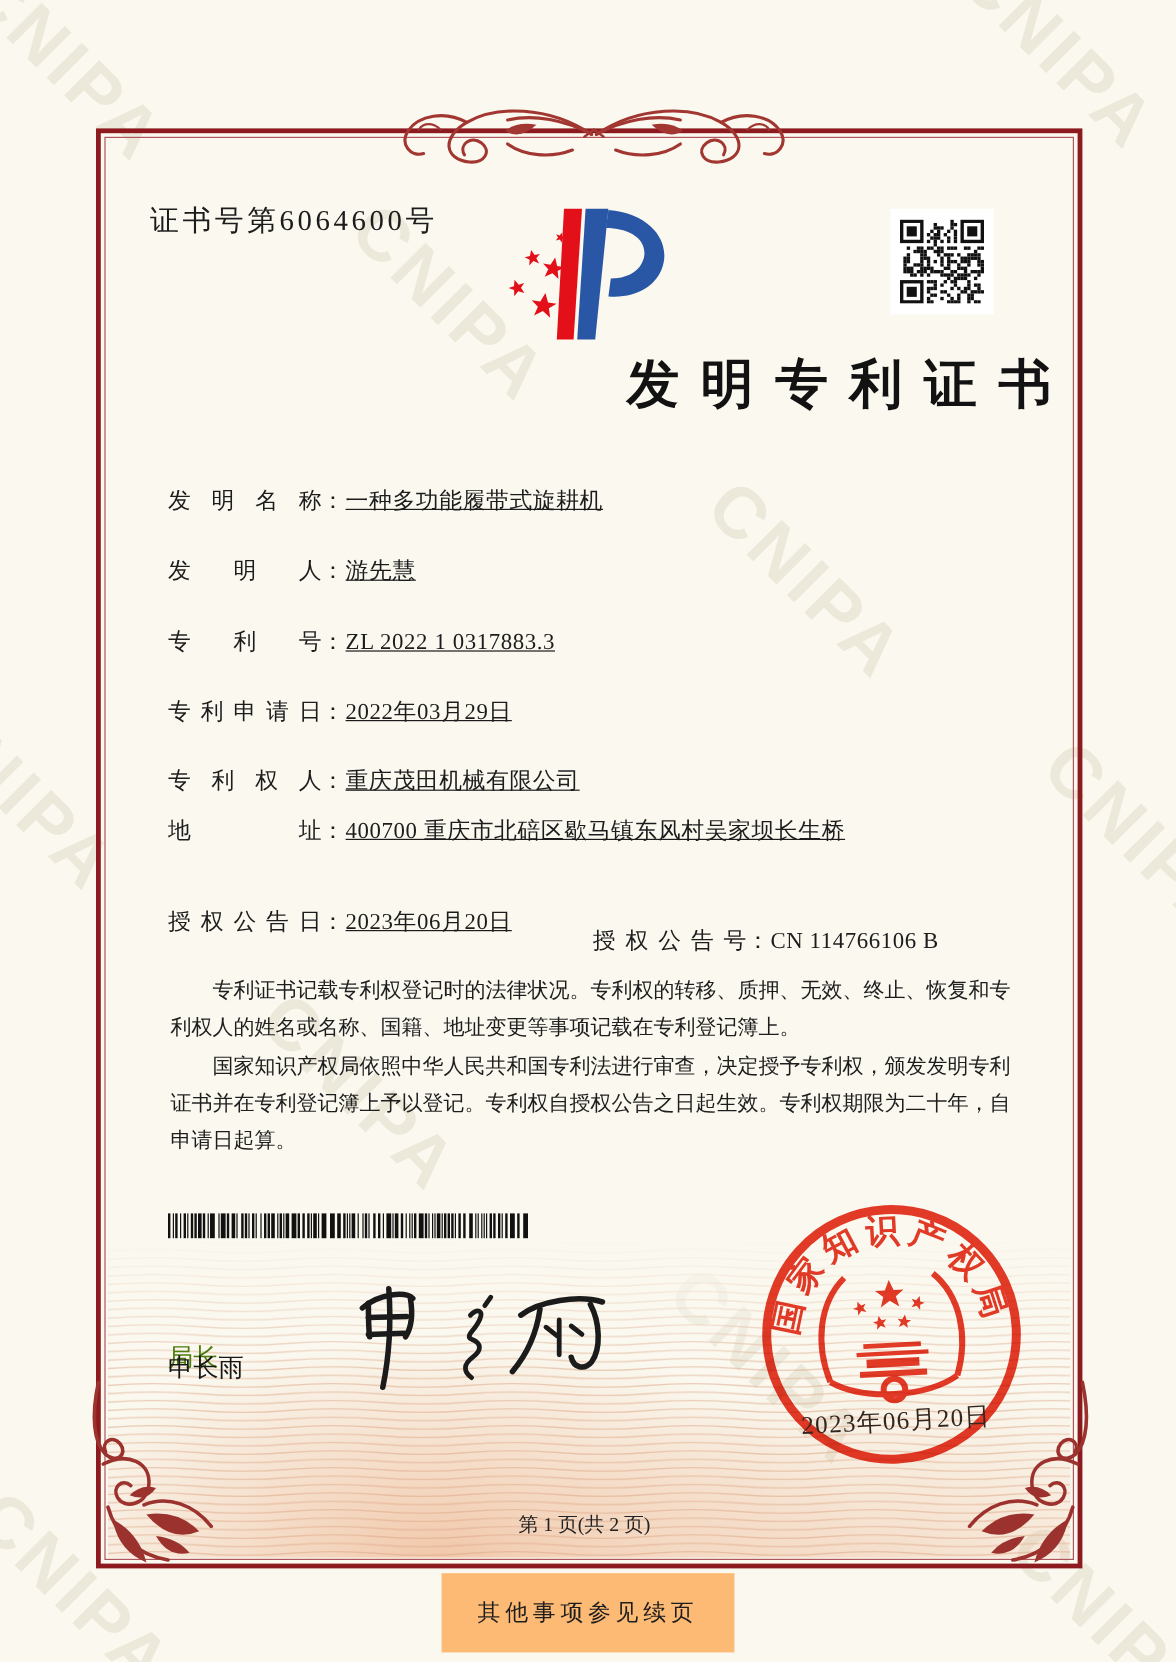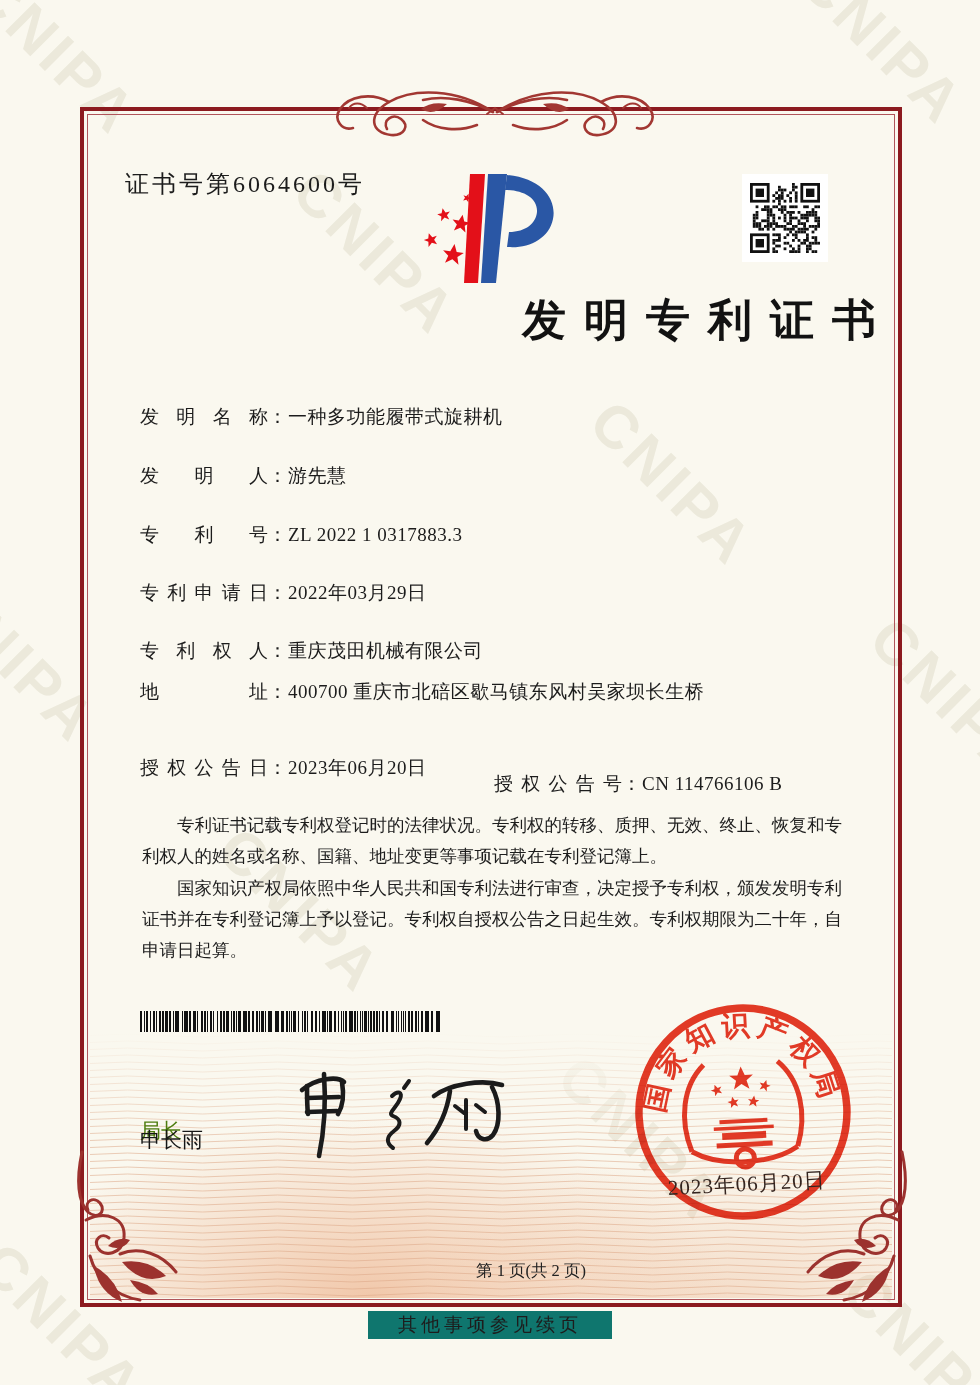--- a/index.html
+++ b/index.html
@@ -30,21 +30,21 @@
 
   .certno{position:absolute;left:125px;top:168px;font-size:24px;letter-spacing:3px;}
   .title{position:absolute;left:80px;width:814px;top:291px;text-align:right;
          font-size:44px;font-weight:700;letter-spacing:18px;text-indent:18px;color:#121212;}
 
   #qrbox{position:absolute;left:742px;top:174px;width:86px;height:88px;background:#fff;
          display:flex;align-items:center;justify-content:center;}
 
   
   #fields{position:absolute;left:140px;top:404px;width:712px;font-size:19px;}
-  .frow{position:absolute;left:0;white-space:nowrap;}
+  .frow{position:absolute;left:0;white-space:nowrap;text-decoration:underline;}
   .flabel{display:inline-block;width:128px;text-align:justify;text-align-last:justify;}
   .fcolon{display:inline-block;width:20px;}
   .fval{letter-spacing:.5px;}
   .frow .pair2{position:absolute;left:354px;top:16px;white-space:nowrap;}
 
   
   #paras{position:absolute;left:142px;top:810px;width:704px;font-size:17.5px;
          line-height:31px;color:#1d1d1d;}
   #paras p{margin:0 0 1px 0;text-indent:2em;}
 
@@ -54,23 +54,23 @@
       font-family:"Liberation Sans","DejaVu Sans",sans-serif;color:#4d7c0f;text-align:right;}
   .director-name{position:absolute;left:140px;top:1126px;font-size:21px;
       font-family:Liberation Sans, sans-serif;color:#161616;}
 
   #signature{position:absolute;left:286px;top:1050px;}
 
   #seal{position:absolute;left:630px;top:999px;width:226px;height:228px;
         transform:rotate(-3deg);opacity:.95;mix-blend-mode:multiply;}
 
   .pageinfo{position:absolute;left:80px;width:814px;top:1260px;text-align:center;
-            font-size:16.5px;color:#222;padding-left:44px;}
+            font-size:16.5px;color:#222;}
   .note{position:absolute;left:50%;transform:translateX(-50%);top:1311px;
-        background:#0f766e;padding:1px 30px;font-size:19px;letter-spacing:4px;
+        background:#fdba74;padding:20px 30px;font-size:19px;letter-spacing:4px;
         white-space:nowrap;color:#1d1d1d;}
 
   .orn{position:absolute;pointer-events:none;}
 </style>
 </head>
 <body>
 
 <div id="page">
 
   <div class="wm" style="left:55px;top:52px">CNIPA</div>

